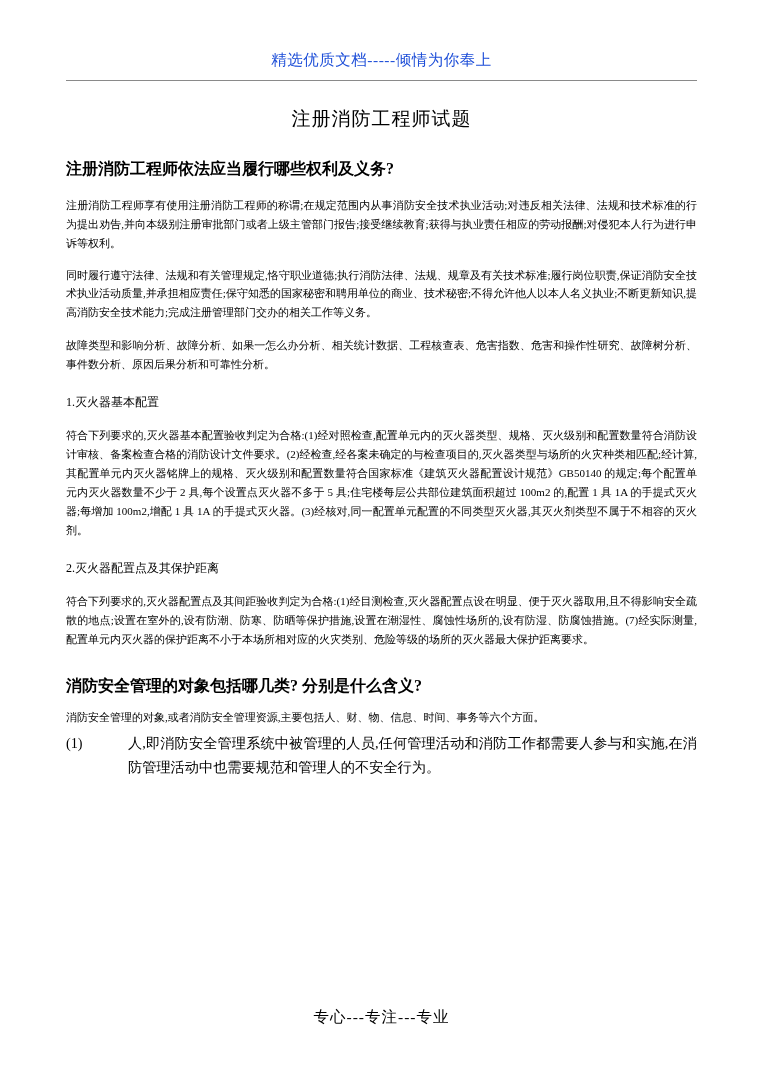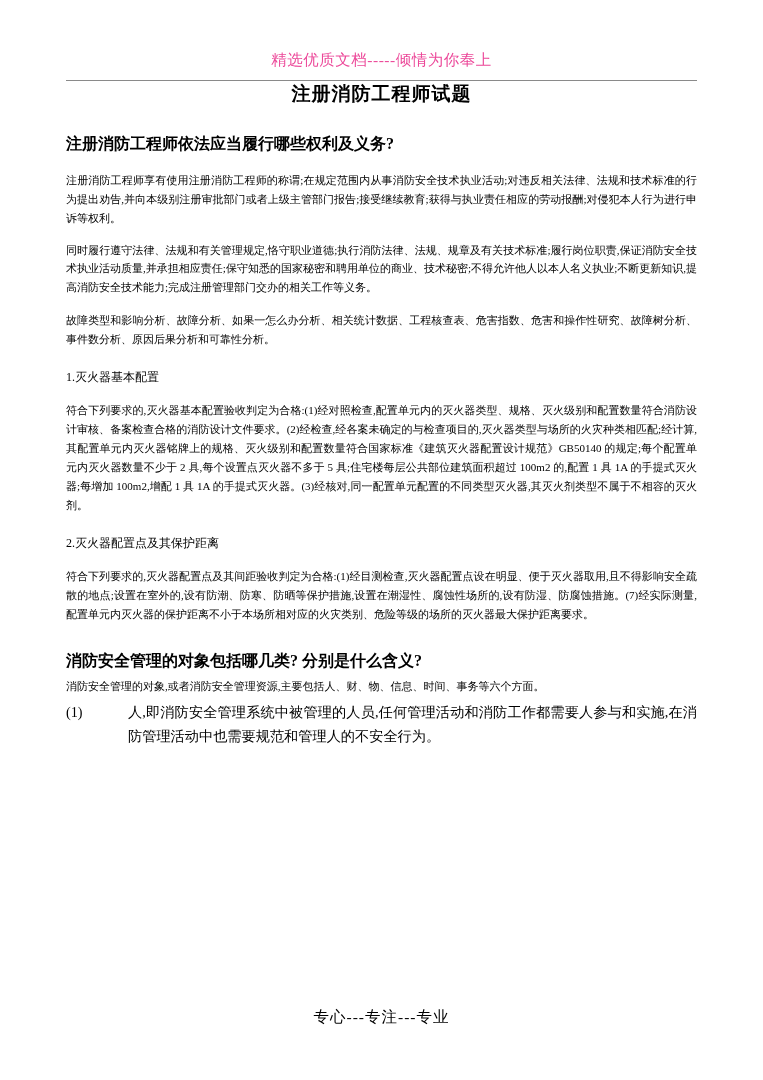--- a/index.html
+++ b/index.html
@@ -20,50 +20,51 @@
     height: 1080px;
     box-sizing: border-box;
     padding: 0 66px;
     position: relative;
   }
   .header-band {
     padding-top: 50px;
     text-align: center;
     font-size: 15.5px;
     letter-spacing: 0.5px;
-    color: #ec4899;
+    color: #1d4ed8;
   }
   .header-rule {
     margin-top: 9px;
     border-bottom: 1px solid #8a8a8a;
     width: 100%;
   }
   .doc-title {
     text-align: center;
     font-size: 19px;
-    font-weight: bold;
+    font-weight: normal;
+    margin-top: 25px;
     letter-spacing: 1px;
   }
   .section-heading {
     font-size: 16px;
     font-weight: bold;
     margin-top: 25px;
     line-height: 1.55;
   }
   .para {
     font-size: 11px;
     line-height: 1.72;
     margin-top: 14px;
     text-align: justify;
   }
   .para.tight {
     margin-top: 13px;
   }
   .para.small-gap {
-    margin-top: 3px;
+    margin-top: 9px;
   }
   .sub-heading {
     font-size: 12px;
     margin-top: 18px;
     line-height: 1.7;
   }
   .list-row {
     display: flex;
     font-size: 14.2px;
     line-height: 1.72;

